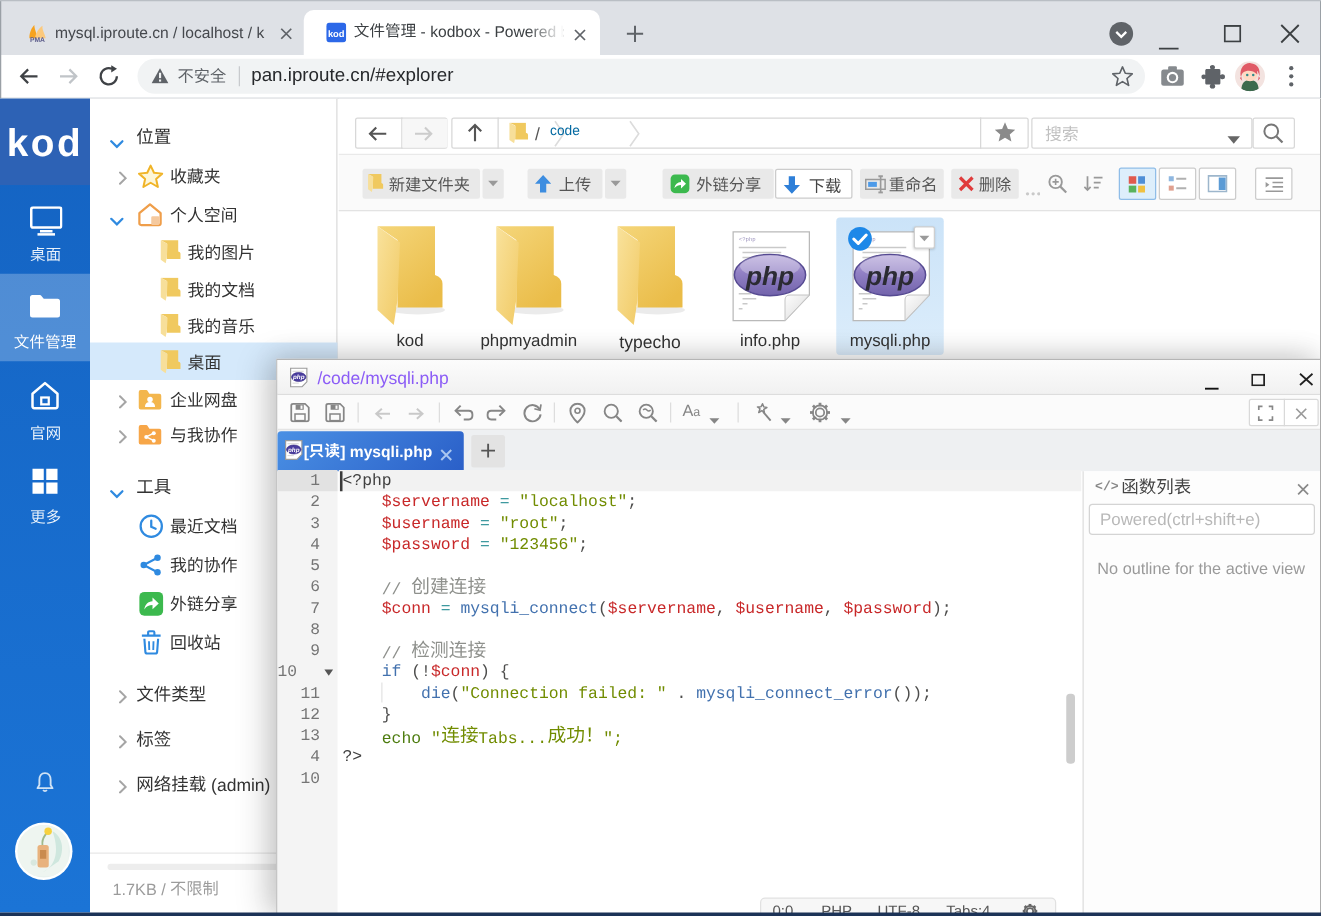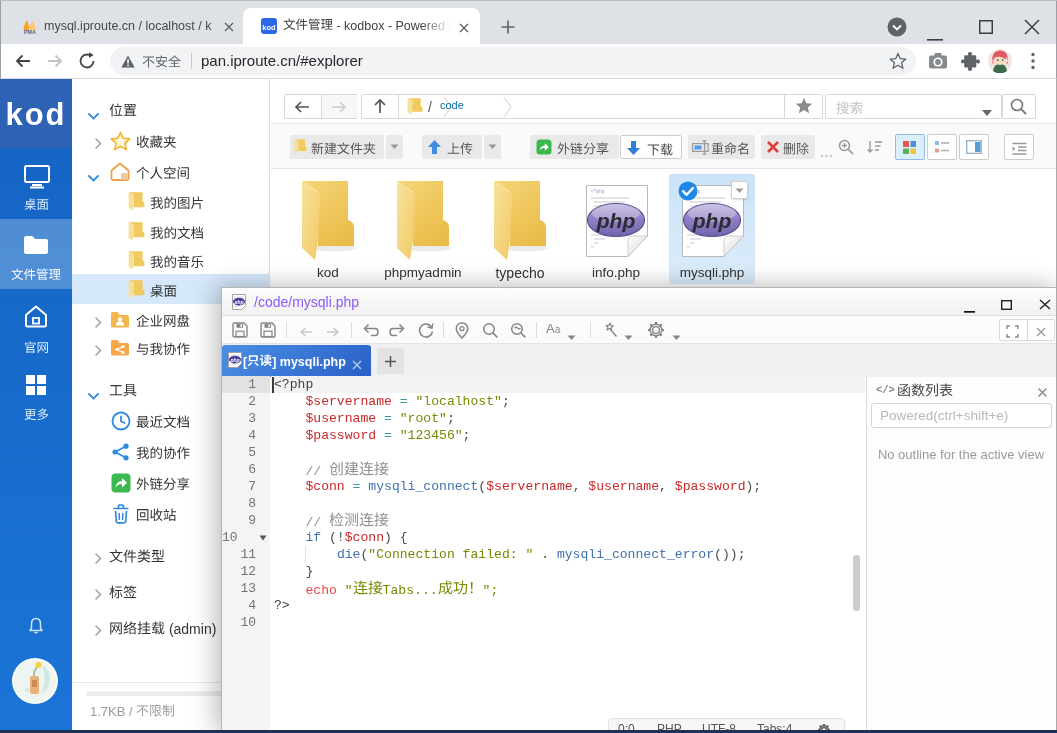--- a/index.html
+++ b/index.html
@@ -772,21 +772,21 @@
     <div style="height:17px;line-height:17px;white-space:nowrap"></div>
     <div style="height:17px;line-height:17px;white-space:nowrap">&nbsp;&nbsp;&nbsp;&nbsp;<span style="color:#8E908C;">//</span>&nbsp;<svg class="cjk " width="60.0" height="16.8" viewBox="0 0 60.0 16.8" style="vertical-align:-0.18em" fill="#8E908C">
         <path transform="translate(0.0,13.2) scale(0.015000,-0.015000)" d="M468 530V465H807V530ZM397 355C425 279 453 179 461 113L523 131C514 195 486 294 456 370ZM591 383C609 307 626 208 631 142L694 153C688 218 670 315 650 391ZM179 840V650H49V580H172C145 448 89 293 33 211C45 193 63 160 71 138C111 200 149 300 179 404V-79H248V442C274 393 303 335 316 304L361 357C346 387 271 505 248 539V580H352V650H248V840ZM624 847C556 706 437 579 311 502C325 487 347 455 356 440C458 511 558 611 634 726C711 626 826 518 927 451C935 471 952 501 966 519C864 579 739 689 670 786L690 823ZM343 35V-32H938V35H754C806 129 866 265 908 373L842 391C807 284 744 131 690 35Z"></path>
         <path transform="translate(15.0,13.2) scale(0.015000,-0.015000)" d="M486 92C537 42 596 -28 624 -73L673 -39C644 4 584 72 533 121ZM312 782V154H371V724H588V157H649V782ZM867 827V7C867 -8 861 -13 847 -13C833 -14 786 -14 733 -13C742 -31 752 -60 755 -76C825 -77 868 -75 894 -64C919 -53 929 -34 929 7V827ZM730 750V151H790V750ZM446 653V299C446 178 426 53 259 -32C270 -41 289 -66 296 -78C476 13 504 164 504 298V653ZM81 776C137 745 209 697 243 665L289 726C253 756 180 800 126 829ZM38 506C93 475 166 430 202 400L247 460C209 489 135 532 81 560ZM58 -27 126 -67C168 25 218 148 254 253L194 292C154 180 98 50 58 -27Z"></path>
         <path transform="translate(30.0,13.2) scale(0.015000,-0.015000)" d="M83 792C134 735 196 658 223 609L285 651C255 699 193 775 141 829ZM248 501H45V431H176V117C133 99 82 52 30 -9L86 -82C132 -12 177 52 208 52C230 52 264 16 306 -12C378 -58 463 -69 593 -69C694 -69 879 -63 950 -58C952 -35 964 5 974 26C873 15 720 6 596 6C479 6 391 13 325 56C290 78 267 98 248 110ZM376 408C385 417 420 423 468 423H622V286H316V216H622V32H699V216H941V286H699V423H893L894 493H699V616H622V493H458C488 545 517 606 545 670H923V736H571L602 819L524 840C515 805 503 770 490 736H324V670H464C440 612 417 565 406 546C386 510 369 485 352 481C360 461 373 424 376 408Z"></path>
         <path transform="translate(45.0,13.2) scale(0.015000,-0.015000)" d="M456 635C485 595 515 539 528 504L588 532C575 566 543 619 513 659ZM160 839V638H41V568H160V347C110 332 64 318 28 309L47 235L160 272V9C160 -4 155 -8 143 -8C132 -8 96 -8 57 -7C66 -27 76 -59 78 -77C136 -78 173 -75 196 -63C220 -51 230 -31 230 10V295L329 327L319 397L230 369V568H330V638H230V839ZM568 821C584 795 601 764 614 735H383V669H926V735H693C678 766 657 803 637 832ZM769 658C751 611 714 545 684 501H348V436H952V501H758C785 540 814 591 840 637ZM765 261C745 198 715 148 671 108C615 131 558 151 504 168C523 196 544 228 564 261ZM400 136C465 116 537 91 606 62C536 23 442 -1 320 -14C333 -29 345 -57 352 -78C496 -57 604 -24 682 29C764 -8 837 -47 886 -82L935 -25C886 9 817 44 741 78C788 126 820 186 840 261H963V326H601C618 357 633 388 646 418L576 431C562 398 544 362 524 326H335V261H486C457 215 427 171 400 136Z"></path>
       </svg></div>
     <div style="height:17px;line-height:17px;white-space:nowrap">&nbsp;&nbsp;&nbsp;&nbsp;<span style="color:#4271AE;">if</span>&nbsp;<span style="color:#4d4d4c;">(!</span><span style="color:#C82829;">$conn</span><span style="color:#4d4d4c;">)</span>&nbsp;<span style="color:#4d4d4c;">{</span></div>
     <div style="height:17px;line-height:17px;white-space:nowrap">&nbsp;&nbsp;&nbsp;&nbsp;&nbsp;&nbsp;&nbsp;&nbsp;<span style="color:#4271AE;">die</span><span style="color:#4d4d4c;">(</span><span style="color:#718C00;">"Connection failed: "</span>&nbsp;<span style="color:#4d4d4c;">.</span>&nbsp;<span style="color:#4271AE;">mysqli_connect_error</span><span style="color:#4d4d4c;">());</span></div>
     <div style="height:17px;line-height:17px;white-space:nowrap">&nbsp;&nbsp;&nbsp;&nbsp;<span style="color:#4d4d4c;">}</span></div>
-    <div style="height:17px;line-height:17px;white-space:nowrap">&nbsp;&nbsp;&nbsp;&nbsp;<span style="color:#ef4444;margin-top:32px;">echo</span>&nbsp;<span style="color:#718C00;">"</span><svg class="cjk " width="30.0" height="16.8" viewBox="0 0 30.0 16.8" style="vertical-align:-0.18em" fill="#718C00">
+    <div style="height:17px;line-height:17px;white-space:nowrap">&nbsp;&nbsp;&nbsp;&nbsp;<span style="color:#4d7c0f;margin-top:32px;">echo</span>&nbsp;<span style="color:#718C00;">"</span><svg class="cjk " width="30.0" height="16.8" viewBox="0 0 30.0 16.8" style="vertical-align:-0.18em" fill="#718C00">
         <path transform="translate(0.0,13.2) scale(0.015000,-0.015000)" d="M83 792C134 735 196 658 223 609L285 651C255 699 193 775 141 829ZM248 501H45V431H176V117C133 99 82 52 30 -9L86 -82C132 -12 177 52 208 52C230 52 264 16 306 -12C378 -58 463 -69 593 -69C694 -69 879 -63 950 -58C952 -35 964 5 974 26C873 15 720 6 596 6C479 6 391 13 325 56C290 78 267 98 248 110ZM376 408C385 417 420 423 468 423H622V286H316V216H622V32H699V216H941V286H699V423H893L894 493H699V616H622V493H458C488 545 517 606 545 670H923V736H571L602 819L524 840C515 805 503 770 490 736H324V670H464C440 612 417 565 406 546C386 510 369 485 352 481C360 461 373 424 376 408Z"></path>
         <path transform="translate(15.0,13.2) scale(0.015000,-0.015000)" d="M456 635C485 595 515 539 528 504L588 532C575 566 543 619 513 659ZM160 839V638H41V568H160V347C110 332 64 318 28 309L47 235L160 272V9C160 -4 155 -8 143 -8C132 -8 96 -8 57 -7C66 -27 76 -59 78 -77C136 -78 173 -75 196 -63C220 -51 230 -31 230 10V295L329 327L319 397L230 369V568H330V638H230V839ZM568 821C584 795 601 764 614 735H383V669H926V735H693C678 766 657 803 637 832ZM769 658C751 611 714 545 684 501H348V436H952V501H758C785 540 814 591 840 637ZM765 261C745 198 715 148 671 108C615 131 558 151 504 168C523 196 544 228 564 261ZM400 136C465 116 537 91 606 62C536 23 442 -1 320 -14C333 -29 345 -57 352 -78C496 -57 604 -24 682 29C764 -8 837 -47 886 -82L935 -25C886 9 817 44 741 78C788 126 820 186 840 261H963V326H601C618 357 633 388 646 418L576 431C562 398 544 362 524 326H335V261H486C457 215 427 171 400 136Z"></path>
       </svg><span style="color:#718C00;">Tabs...</span><svg class="cjk " width="45.0" height="16.8" viewBox="0 0 45.0 16.8" style="vertical-align:-0.18em" fill="#718C00">
         <path transform="translate(0.0,13.2) scale(0.015000,-0.015000)" d="M544 839C544 782 546 725 549 670H128V389C128 259 119 86 36 -37C54 -46 86 -72 99 -87C191 45 206 247 206 388V395H389C385 223 380 159 367 144C359 135 350 133 335 133C318 133 275 133 229 138C241 119 249 89 250 68C299 65 345 65 371 67C398 70 415 77 431 96C452 123 457 208 462 433C462 443 463 465 463 465H206V597H554C566 435 590 287 628 172C562 96 485 34 396 -13C412 -28 439 -59 451 -75C528 -29 597 26 658 92C704 -11 764 -73 841 -73C918 -73 946 -23 959 148C939 155 911 172 894 189C888 56 876 4 847 4C796 4 751 61 714 159C788 255 847 369 890 500L815 519C783 418 740 327 686 247C660 344 641 463 630 597H951V670H626C623 725 622 781 622 839ZM671 790C735 757 812 706 850 670L897 722C858 756 779 805 716 836Z"></path>
         <path transform="translate(15.0,13.2) scale(0.015000,-0.015000)" d="M38 182 56 105C163 134 307 175 443 214L434 285L273 242V650H419V722H51V650H199V222C138 206 82 192 38 182ZM597 824C597 751 596 680 594 611H426V539H591C576 295 521 93 307 -22C326 -36 351 -62 361 -81C590 47 649 273 665 539H865C851 183 834 47 805 16C794 3 784 0 763 0C741 0 685 1 623 6C637 -14 645 -46 647 -68C704 -71 762 -72 794 -69C828 -66 850 -58 872 -30C910 16 924 160 940 574C940 584 940 611 940 611H669C671 680 672 751 672 824Z"></path>
         <path transform="translate(30.0,13.2) scale(0.015000,-0.015000)" d="M217 242H283L303 630L305 748H195L197 630ZM250 -5C285 -5 314 21 314 61C314 101 285 128 250 128C215 128 186 101 186 61C186 21 214 -5 250 -5Z"></path>
       </svg><span style="color:#718C00;">";</span></div>
     <div style="height:17px;line-height:17px;white-space:nowrap"><span style="color:#404040;">?&gt;</span></div>
     <div style="height:17px;line-height:17px;white-space:nowrap"></div>
   </div>

